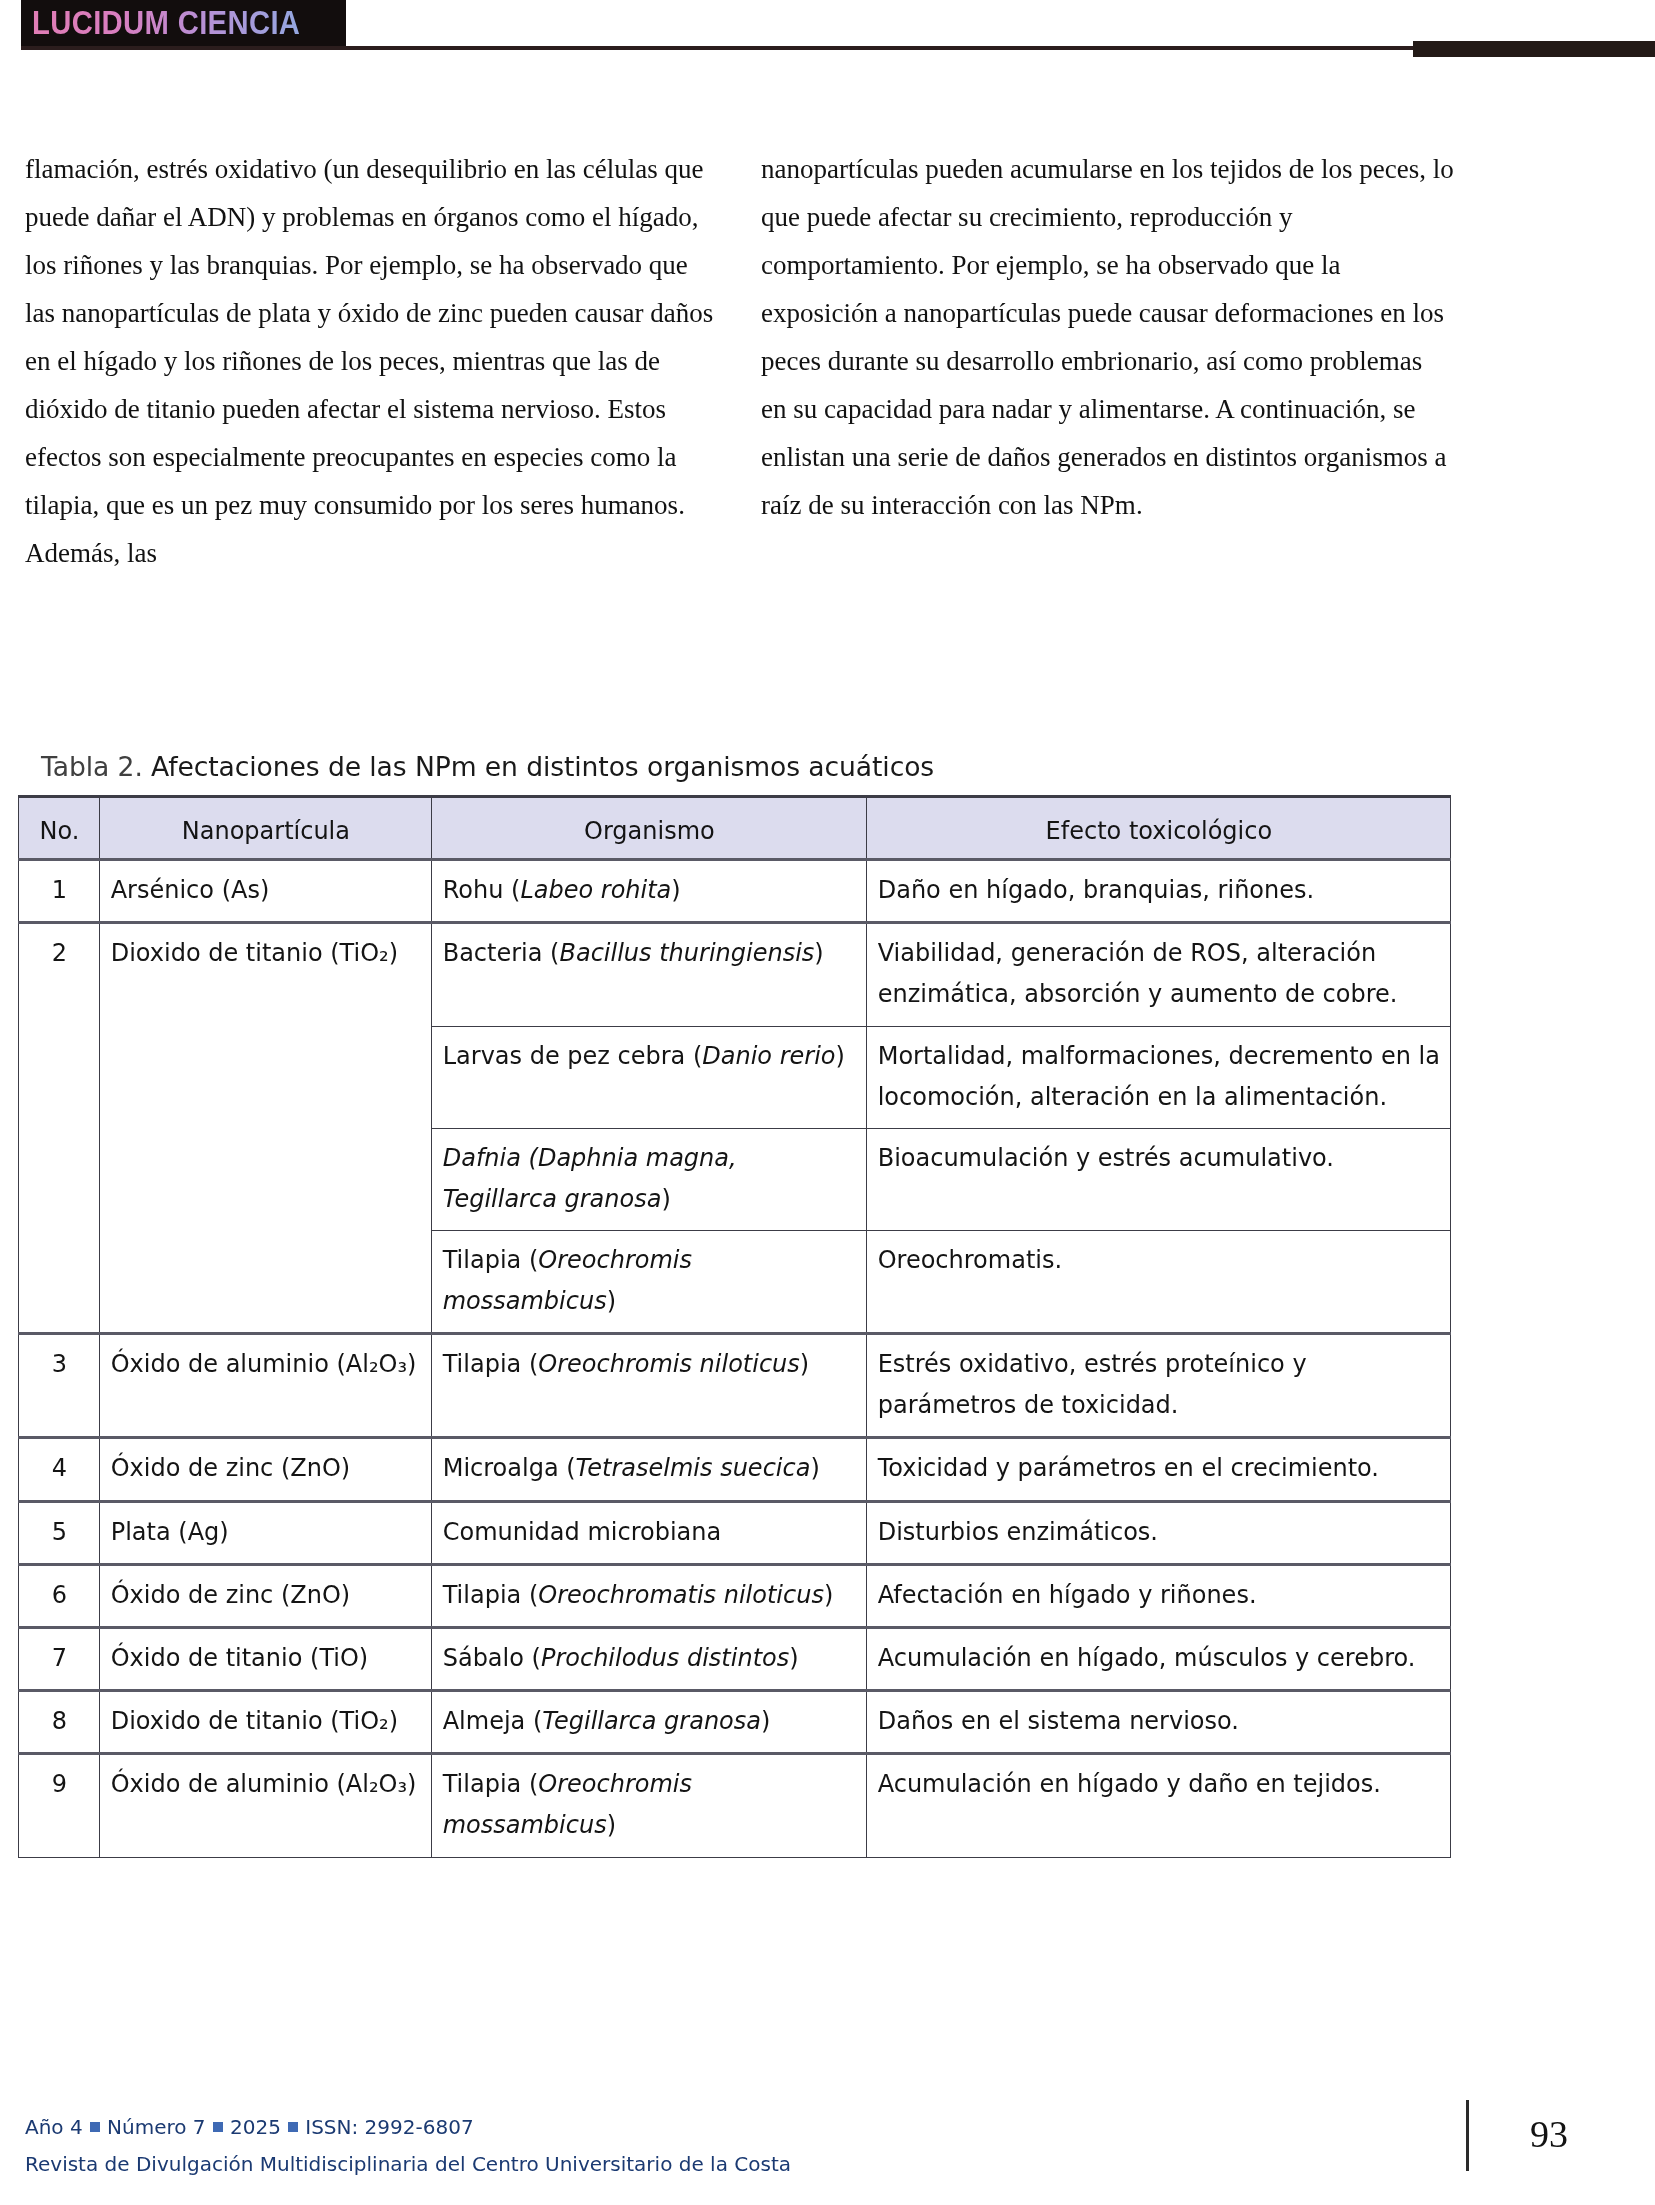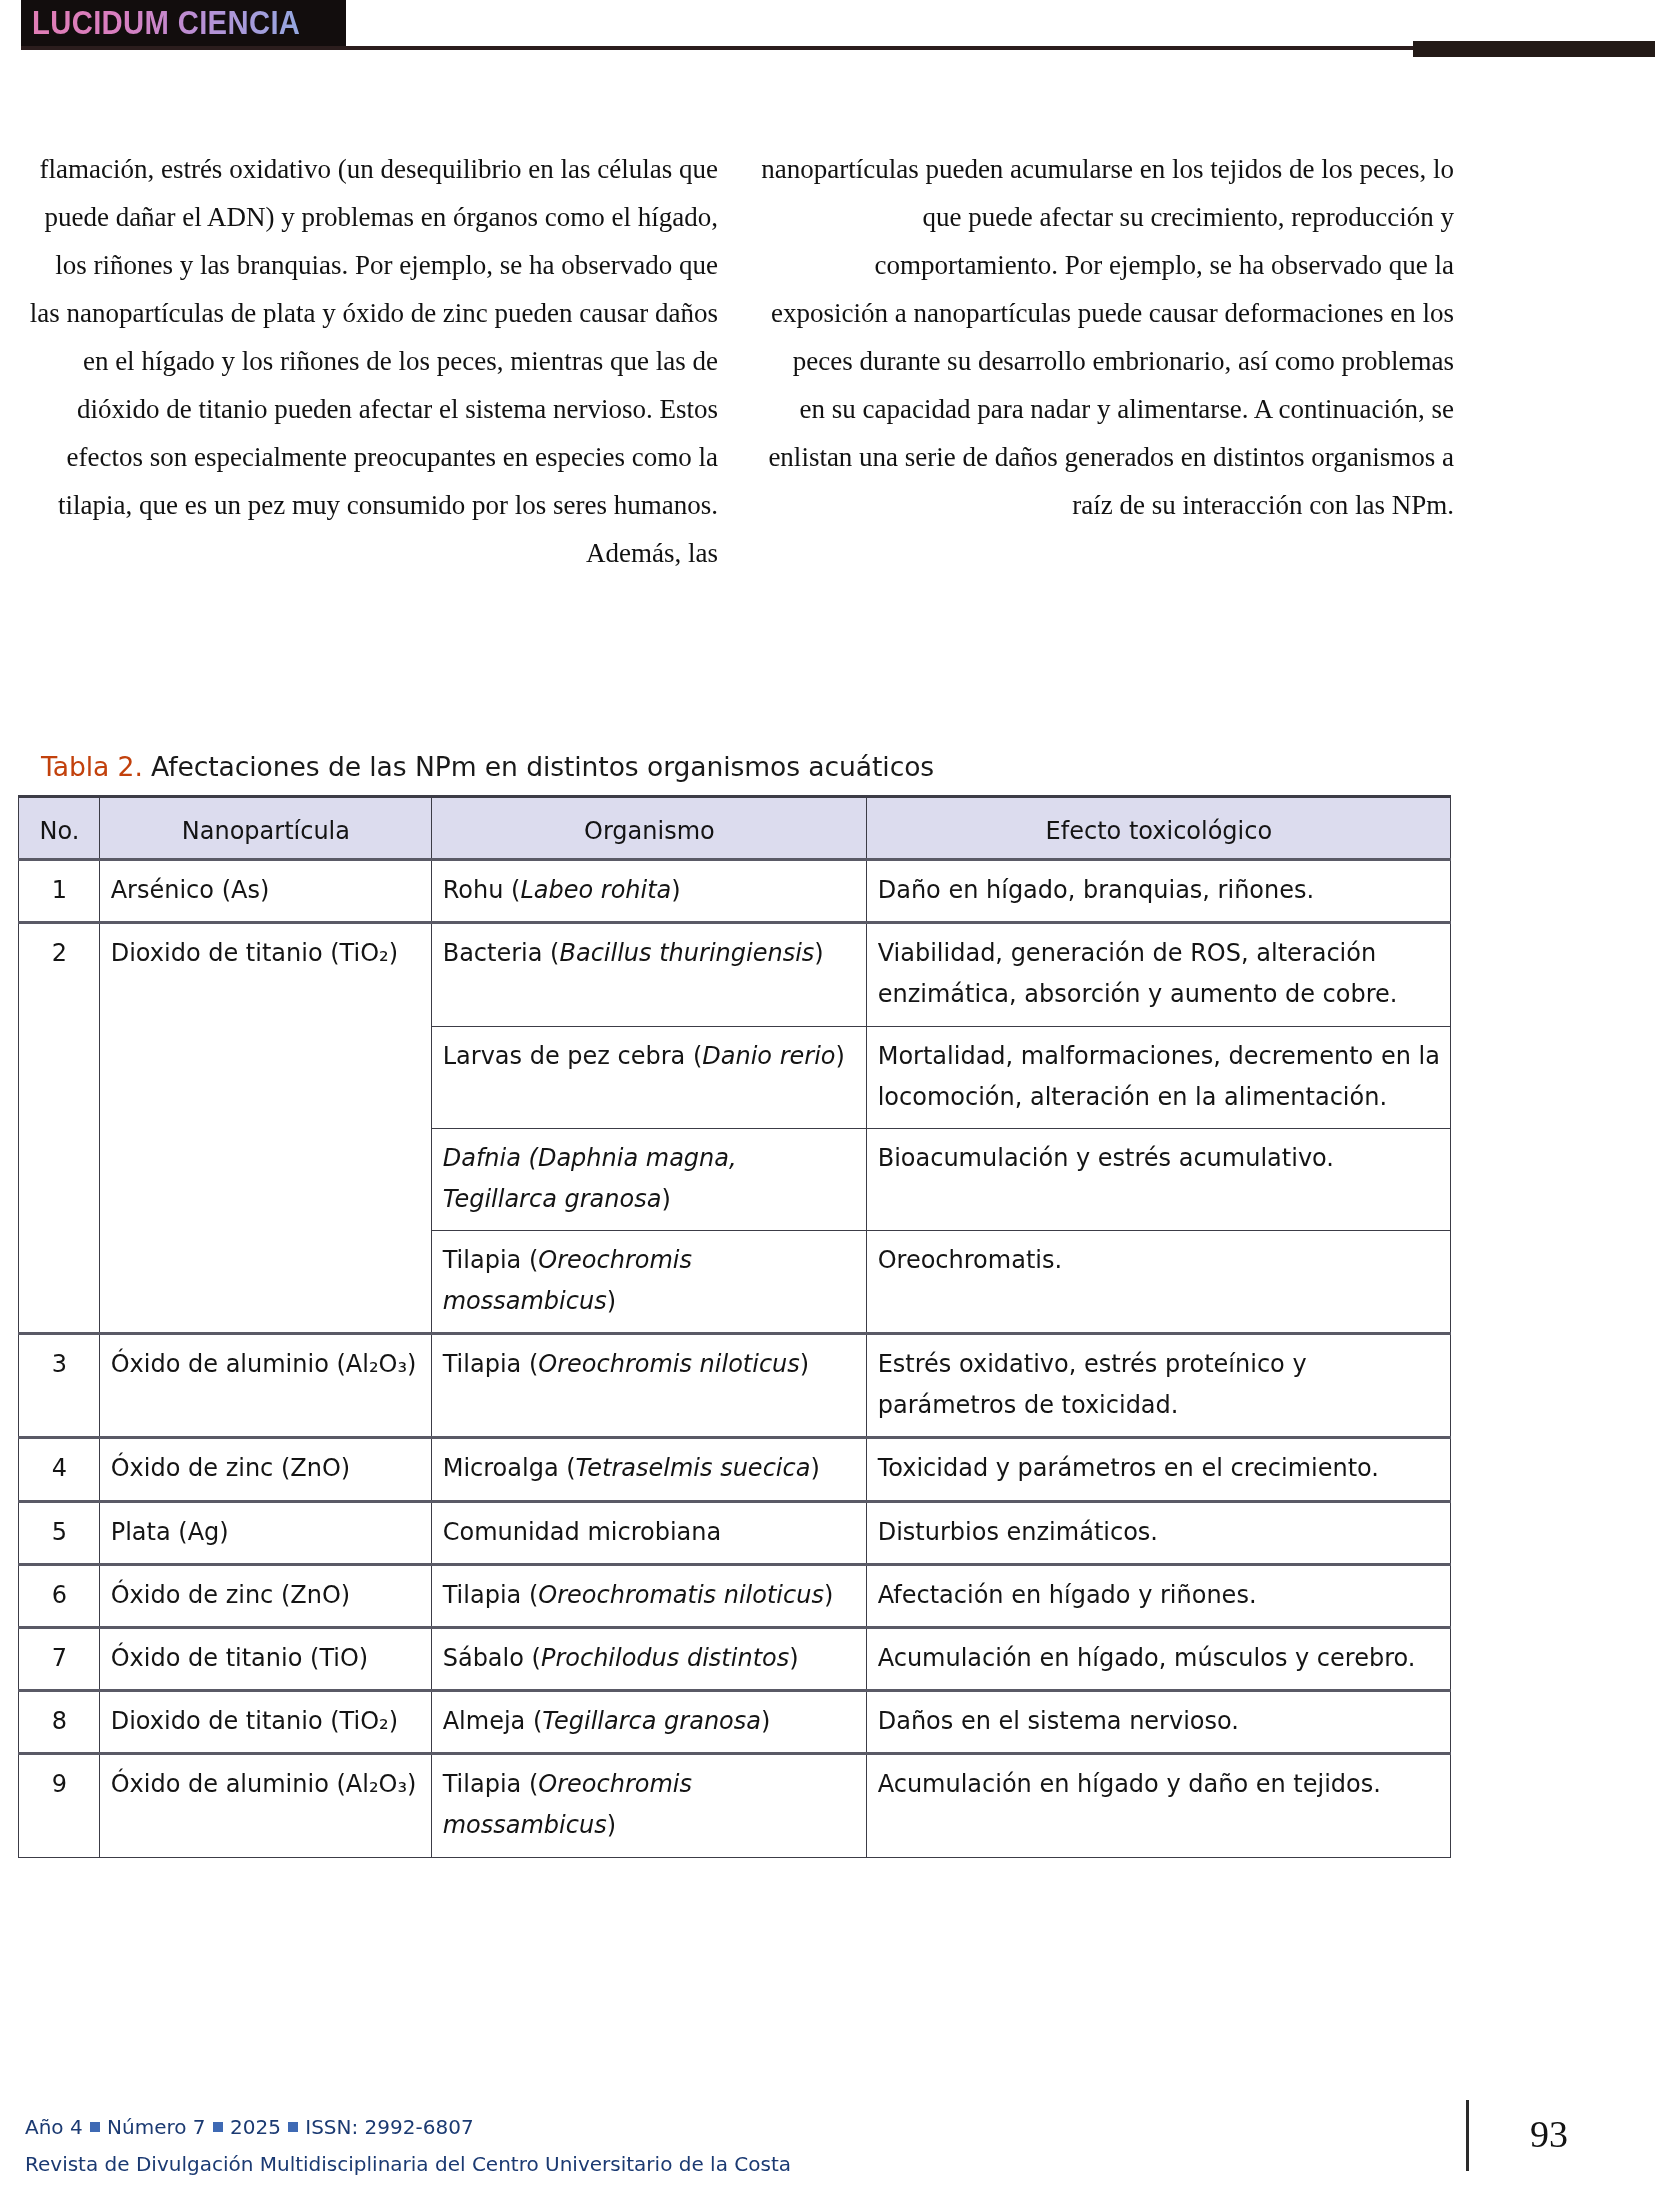--- a/index.html
+++ b/index.html
@@ -70,33 +70,33 @@
     font-size: 27px;
     line-height: 48px;
     color: #121212;
     text-align: justify;
     text-justify: inter-word;
     hyphens: manual;
   }
   .col-left  { left: 25px; }
   .col-right { left: 761px; }
   .col p { margin: 0; }
-  .col p:last-child { text-align: right; }
+  .col p:last-child { text-align: left; }
 
   
   .table-caption {
     position: absolute;
     left: 41px; top: 751px;
     font-family: "DejaVu Sans", "Liberation Sans", sans-serif;
     font-size: 26.6px;
     color: #1a1a1a;
     white-space: nowrap;
     letter-spacing: -0.1px;
   }
-  .table-caption .lead { color: #c2410c; }
+  .table-caption .lead { color: #404040; }
 
   
   .npm-table {
     position: absolute;
     left: 18.4px; top: 795px;
     width: 1432px;
     border-collapse: collapse;
     table-layout: fixed;
     font-family: "DejaVu Sans", "Liberation Sans", sans-serif;
     font-size: 24px;

